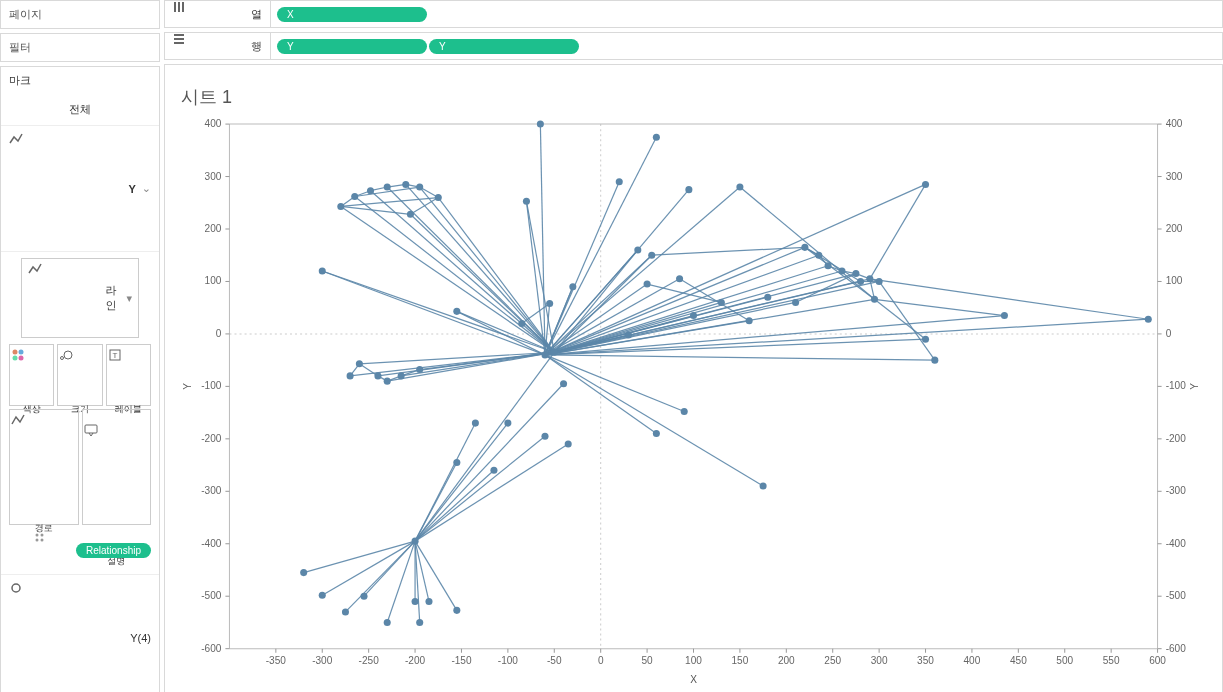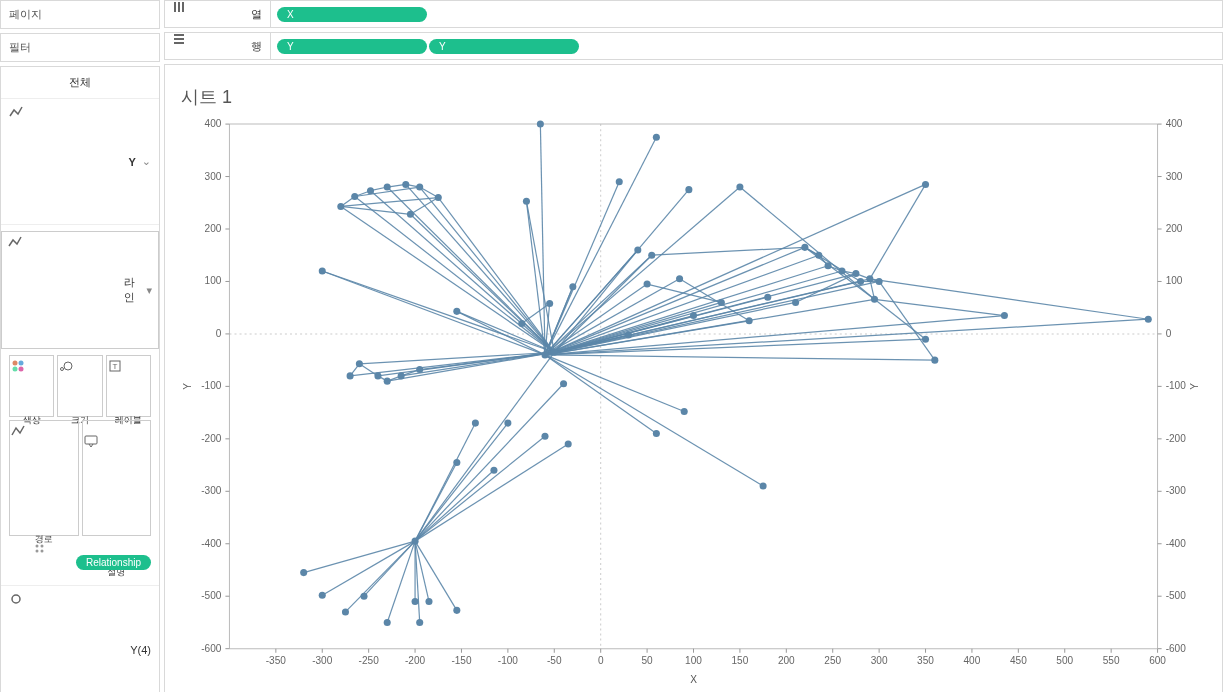--- a/index.html
+++ b/index.html
@@ -9,21 +9,21 @@
 .sidebar { width: 160px; display: flex; flex-direction: column; gap: 4px; }
 .panel { border: 1px solid #d9d9d9; background: #fff; }
 .panel-title { padding: 6px 8px; font-size: 11px; color: #555; }
 .pages-panel { height: 54px; }
 .filters-panel { height: 80px; }
 .marks-panel { flex: 1; }
 .marks-header { padding: 6px 8px; font-size: 11px; }
 .marks-all { text-align: center; padding: 8px 16px; cursor: pointer; }
 .marks-y-row { display: flex; align-items: center; padding: 6px 8px; gap: 6px; cursor: pointer; border-top: 1px solid #eee; border-bottom: 1px solid #eee; }
 .marks-y-row .chev { margin-left: auto; color: #888; }
-.mark-type-select { margin: 6px 0; border: 1px solid #ccc; padding: 3px 6px; display: flex; align-items: center; gap: 6px; cursor: pointer; }
+.mark-type-select { margin: 6px 20px; border: 1px solid #ccc; padding: 3px 6px; display: flex; align-items: center; gap: 6px; cursor: pointer; }
 .mark-type-select .chev { margin-left: auto; color: #888; }
 .mark-buttons { display: flex; gap: 3px; margin: 0 8px 3px 8px; }
 .mark-btn { flex: 1; border: 1px solid #ccc; text-align: center; padding: 3px 0 4px 0; font-size: 9px; cursor: pointer; }
 .mark-btn .ic { display: block; margin: 0 auto 2px auto; }
 .pill-row { display: flex; align-items: center; gap: 4px; padding: 4px 8px; margin-left: 25px; }
 .pill { background: #1dbf8d; color: #fff; border-radius: 9px; padding: 2px 10px; font-size: 10px; }
 .y2-row { display: flex; align-items: center; gap: 6px; padding: 6px 8px; border-top: 1px solid #eee; border-bottom: 1px solid #eee; cursor: pointer; }
 
 
 .right { flex: 1; display: flex; flex-direction: column; margin-left: 4px; }
@@ -41,20 +41,21 @@
 <body>
 
 <div class="sidebar">
   <div class="panel pages-panel">
     <div class="panel-title">페이지</div>
   </div>
   <div class="panel filters-panel">
     <div class="panel-title">필터</div>
   </div>
   <div class="panel marks-panel">
+    <div class="marks-header">마크</div>
     <div class="marks-all">전체</div>
     <div class="marks-y-row">
       <svg width="14" height="14">
           <polyline points="1,11 5,5 9,9 13,2" stroke="#666" fill="none" stroke-width="1.5"></polyline>
         </svg>
       <span style="font-weight:bold">Y</span>
       <span class="chev">⌄</span>
     </div>
     <div class="mark-type-select">
       <svg width="14" height="14">

